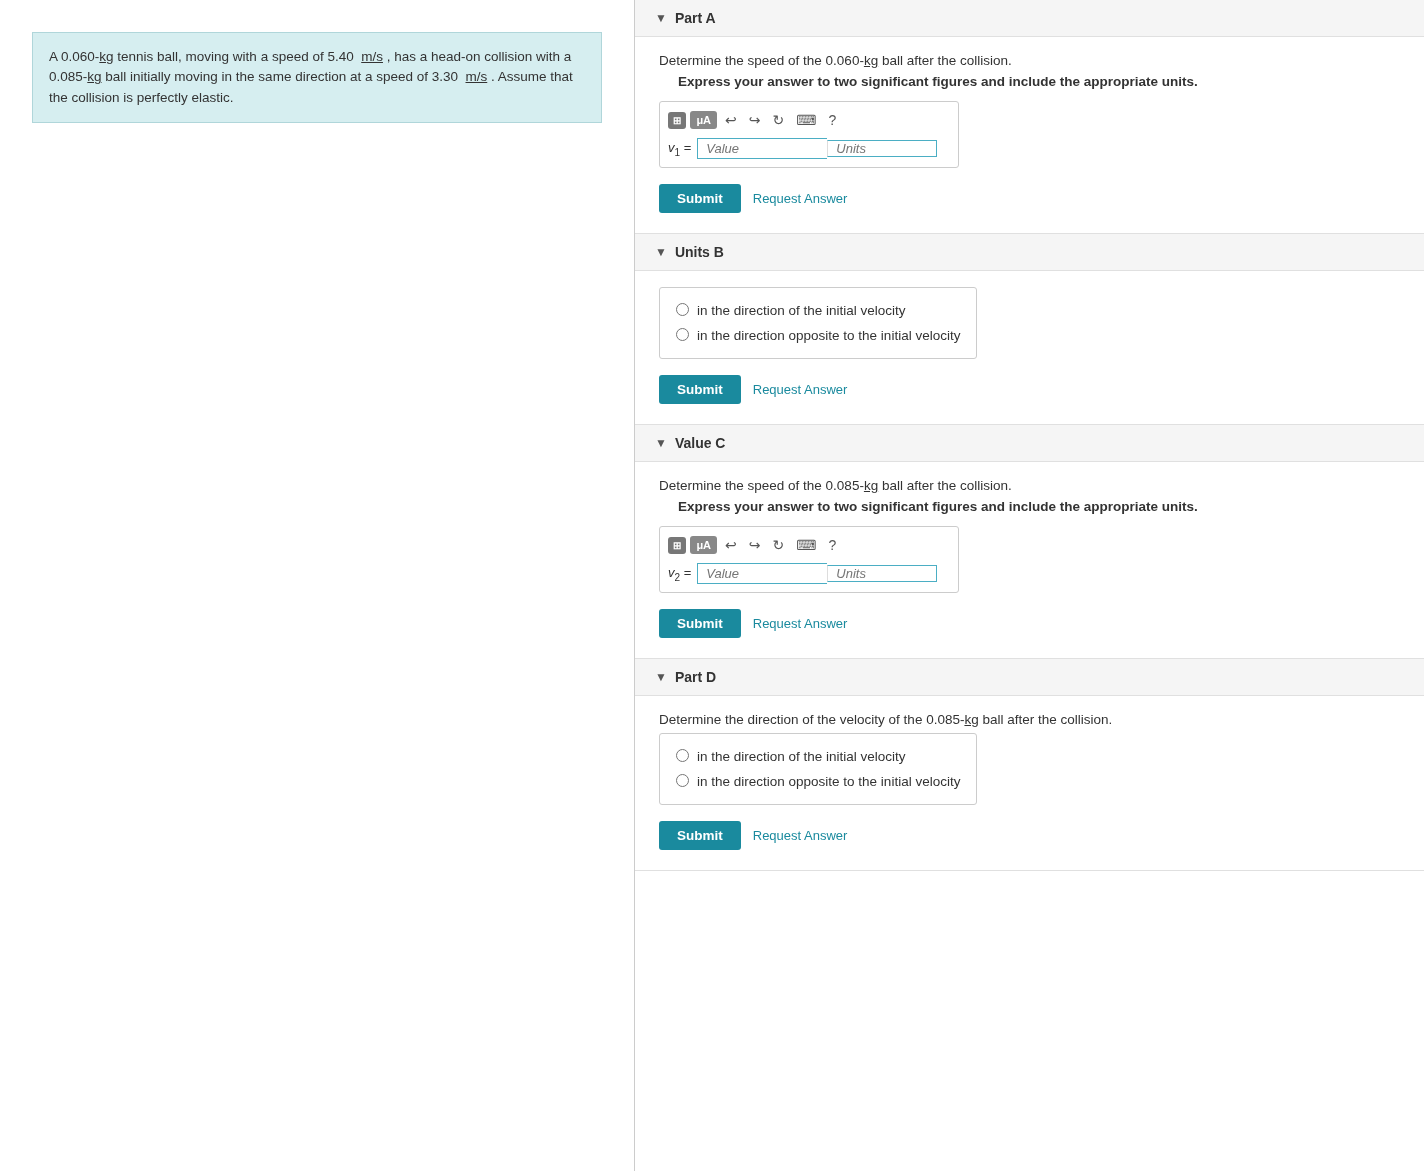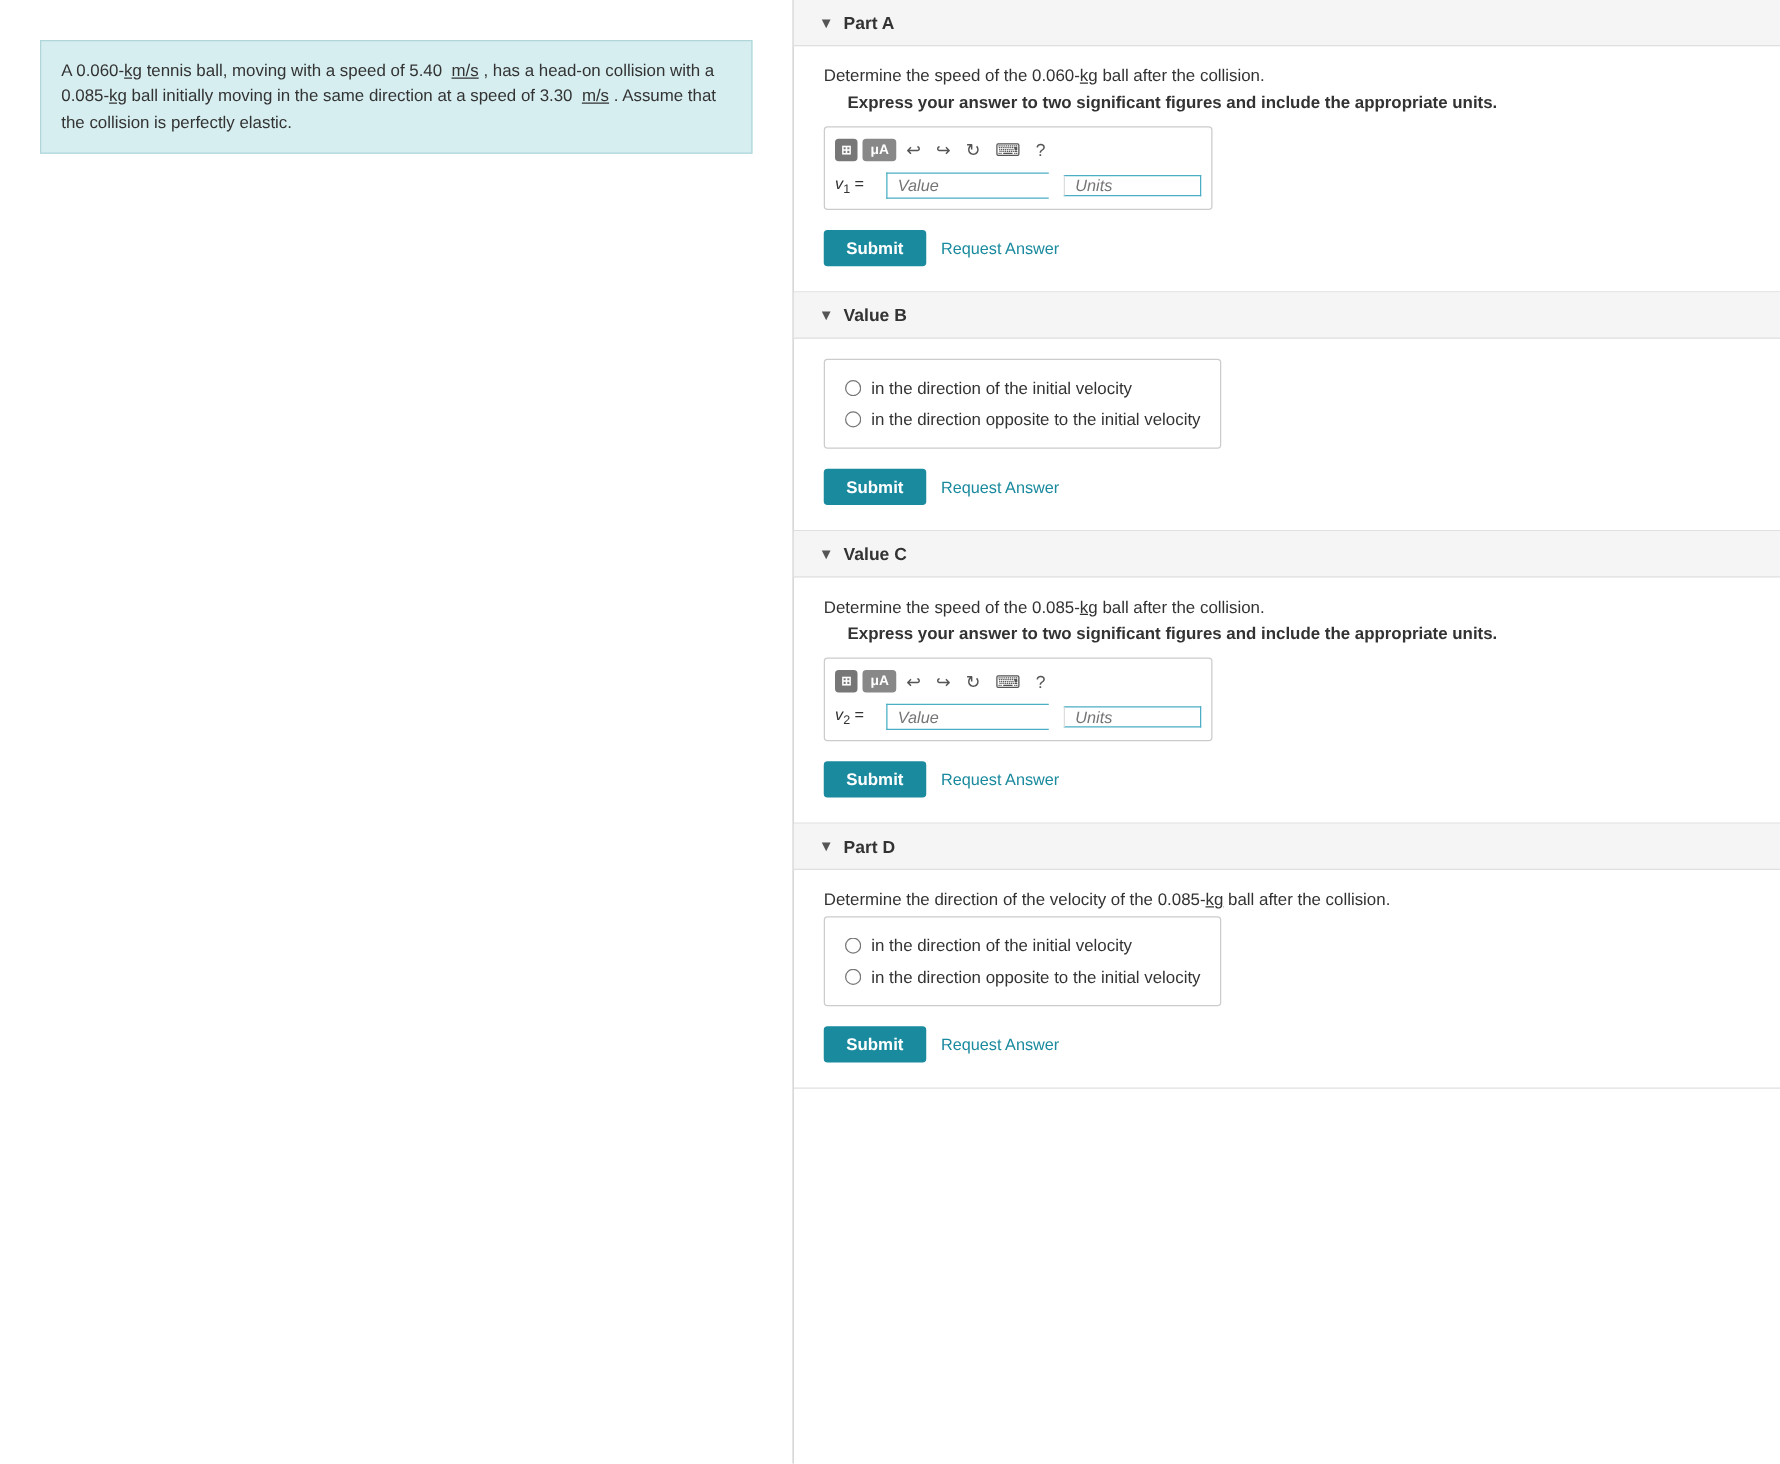--- a/index.html
+++ b/index.html
@@ -105,21 +105,21 @@
       border: none;
       cursor: pointer;
       font-size: 14px;
       color: #555;
       padding: 2px 4px;
     }
 
     .input-row {
       display: flex;
       align-items: center;
-      gap: 12px;
+      gap: 0;
     }
     .input-label {
       font-size: 13px;
       margin-right: 6px;
       white-space: nowrap;
     }
     .input-label sub {
       font-size: 10px;
     }
     .value-input {
@@ -174,21 +174,21 @@
       border: 1px solid #ccc;
       border-radius: 3px;
       background: #fff;
       padding: 10px 16px;
       margin-bottom: 12px;
       display: inline-block;
       min-width: 270px;
     }
     .radio-option {
       display: flex;
-      align-items: center;
+      align-items: flex-start;
       gap: 8px;
       padding: 5px 0;
       font-size: 13.5px;
     }
     .radio-option input[type="radio"] {
       margin: 0;
       cursor: pointer;
       accent-color: #1a8a9e;
     }
 
@@ -241,21 +241,21 @@
       <div class="submit-row">
         <button class="submit-btn">Submit</button>
         <a class="request-answer-link">Request Answer</a>
       </div>
     </div>
   </div>
 
   <div class="part-section">
     <div class="part-header">
       <span class="chevron">▼</span>
-      <span>Value B</span>
+      <span>Units B</span>
     </div>
     <div class="part-body">
 
       <div class="radio-box">
         <div class="radio-option">
           <input type="radio" name="partB" id="partB1" style="">
           <label for="partB1">in the direction of the initial velocity</label>
         </div>
         <div class="radio-option">
           <input type="radio" name="partB" id="partB2" style="">

